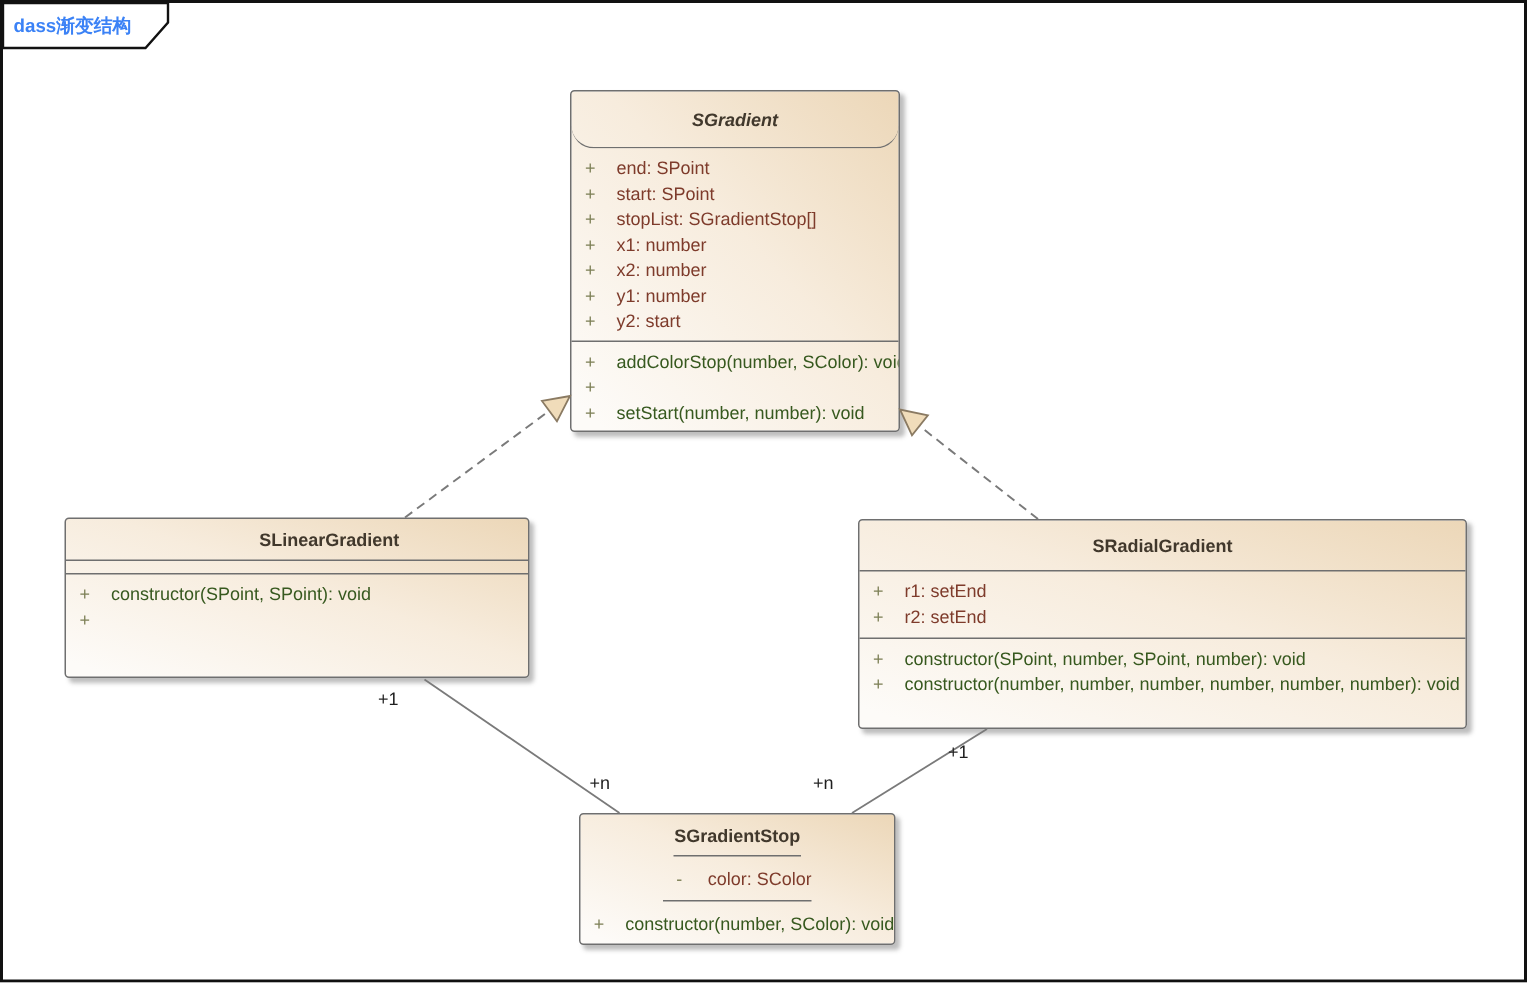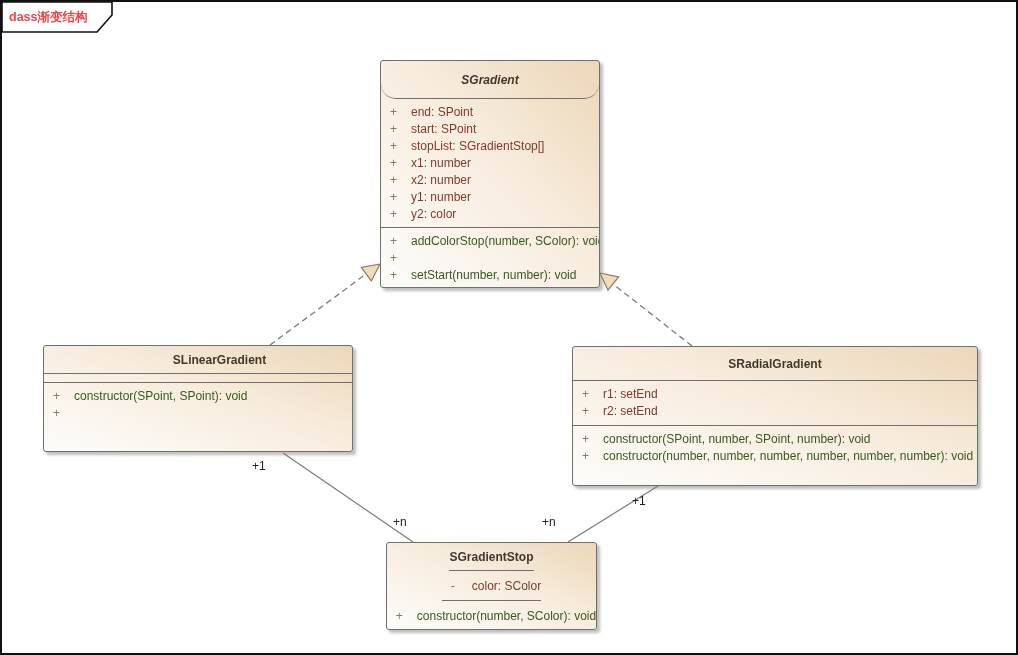--- a/index.html
+++ b/index.html
@@ -10,21 +10,21 @@
     background:#ffffff;
     border:2px solid #111111;
     font-family:"Liberation Sans", sans-serif;
     overflow:hidden;
   }
   
   .frame-tab{position:absolute;left:0;top:0;width:126px;height:36px;z-index:6;}
   .frame-tab svg{position:absolute;left:0;top:0;}
   .frame-label{
     position:absolute;left:7px;top:7px;
-    font-size:12.5px;font-weight:bold;color:#ef4444;
+    font-size:12.5px;font-weight:bold;color:#3b82f6;
     white-space:nowrap;letter-spacing:0px;
   }
   
   .class-box{
     position:absolute;
     box-sizing:border-box;
     border:1px solid #6f6f6f;
     border-radius:3px;
     background:linear-gradient(to bottom left,#ecd7b8 0%,#f7ecdd 45%,#fdfbf8 95%);
     box-shadow:3px 3px 3px rgba(110,110,110,0.45);
@@ -86,21 +86,21 @@
       <div class="member attr">
           <span class="vis">+</span>
           <span class="txt">x2: number</span>
         </div>
       <div class="member attr">
           <span class="vis">+</span>
           <span class="txt">y1: number</span>
         </div>
       <div class="member attr">
           <span class="vis">+</span>
-          <span class="txt">y2: color</span>
+          <span class="txt">y2: start</span>
         </div>
     </div>
     <div class="compartment last">
       <div class="member meth">
           <span class="vis">+</span>
           <span class="txt">addColorStop(number, SColor): void</span>
         </div>
       <div class="member meth">
           <span class="vis">+</span>
         </div>

